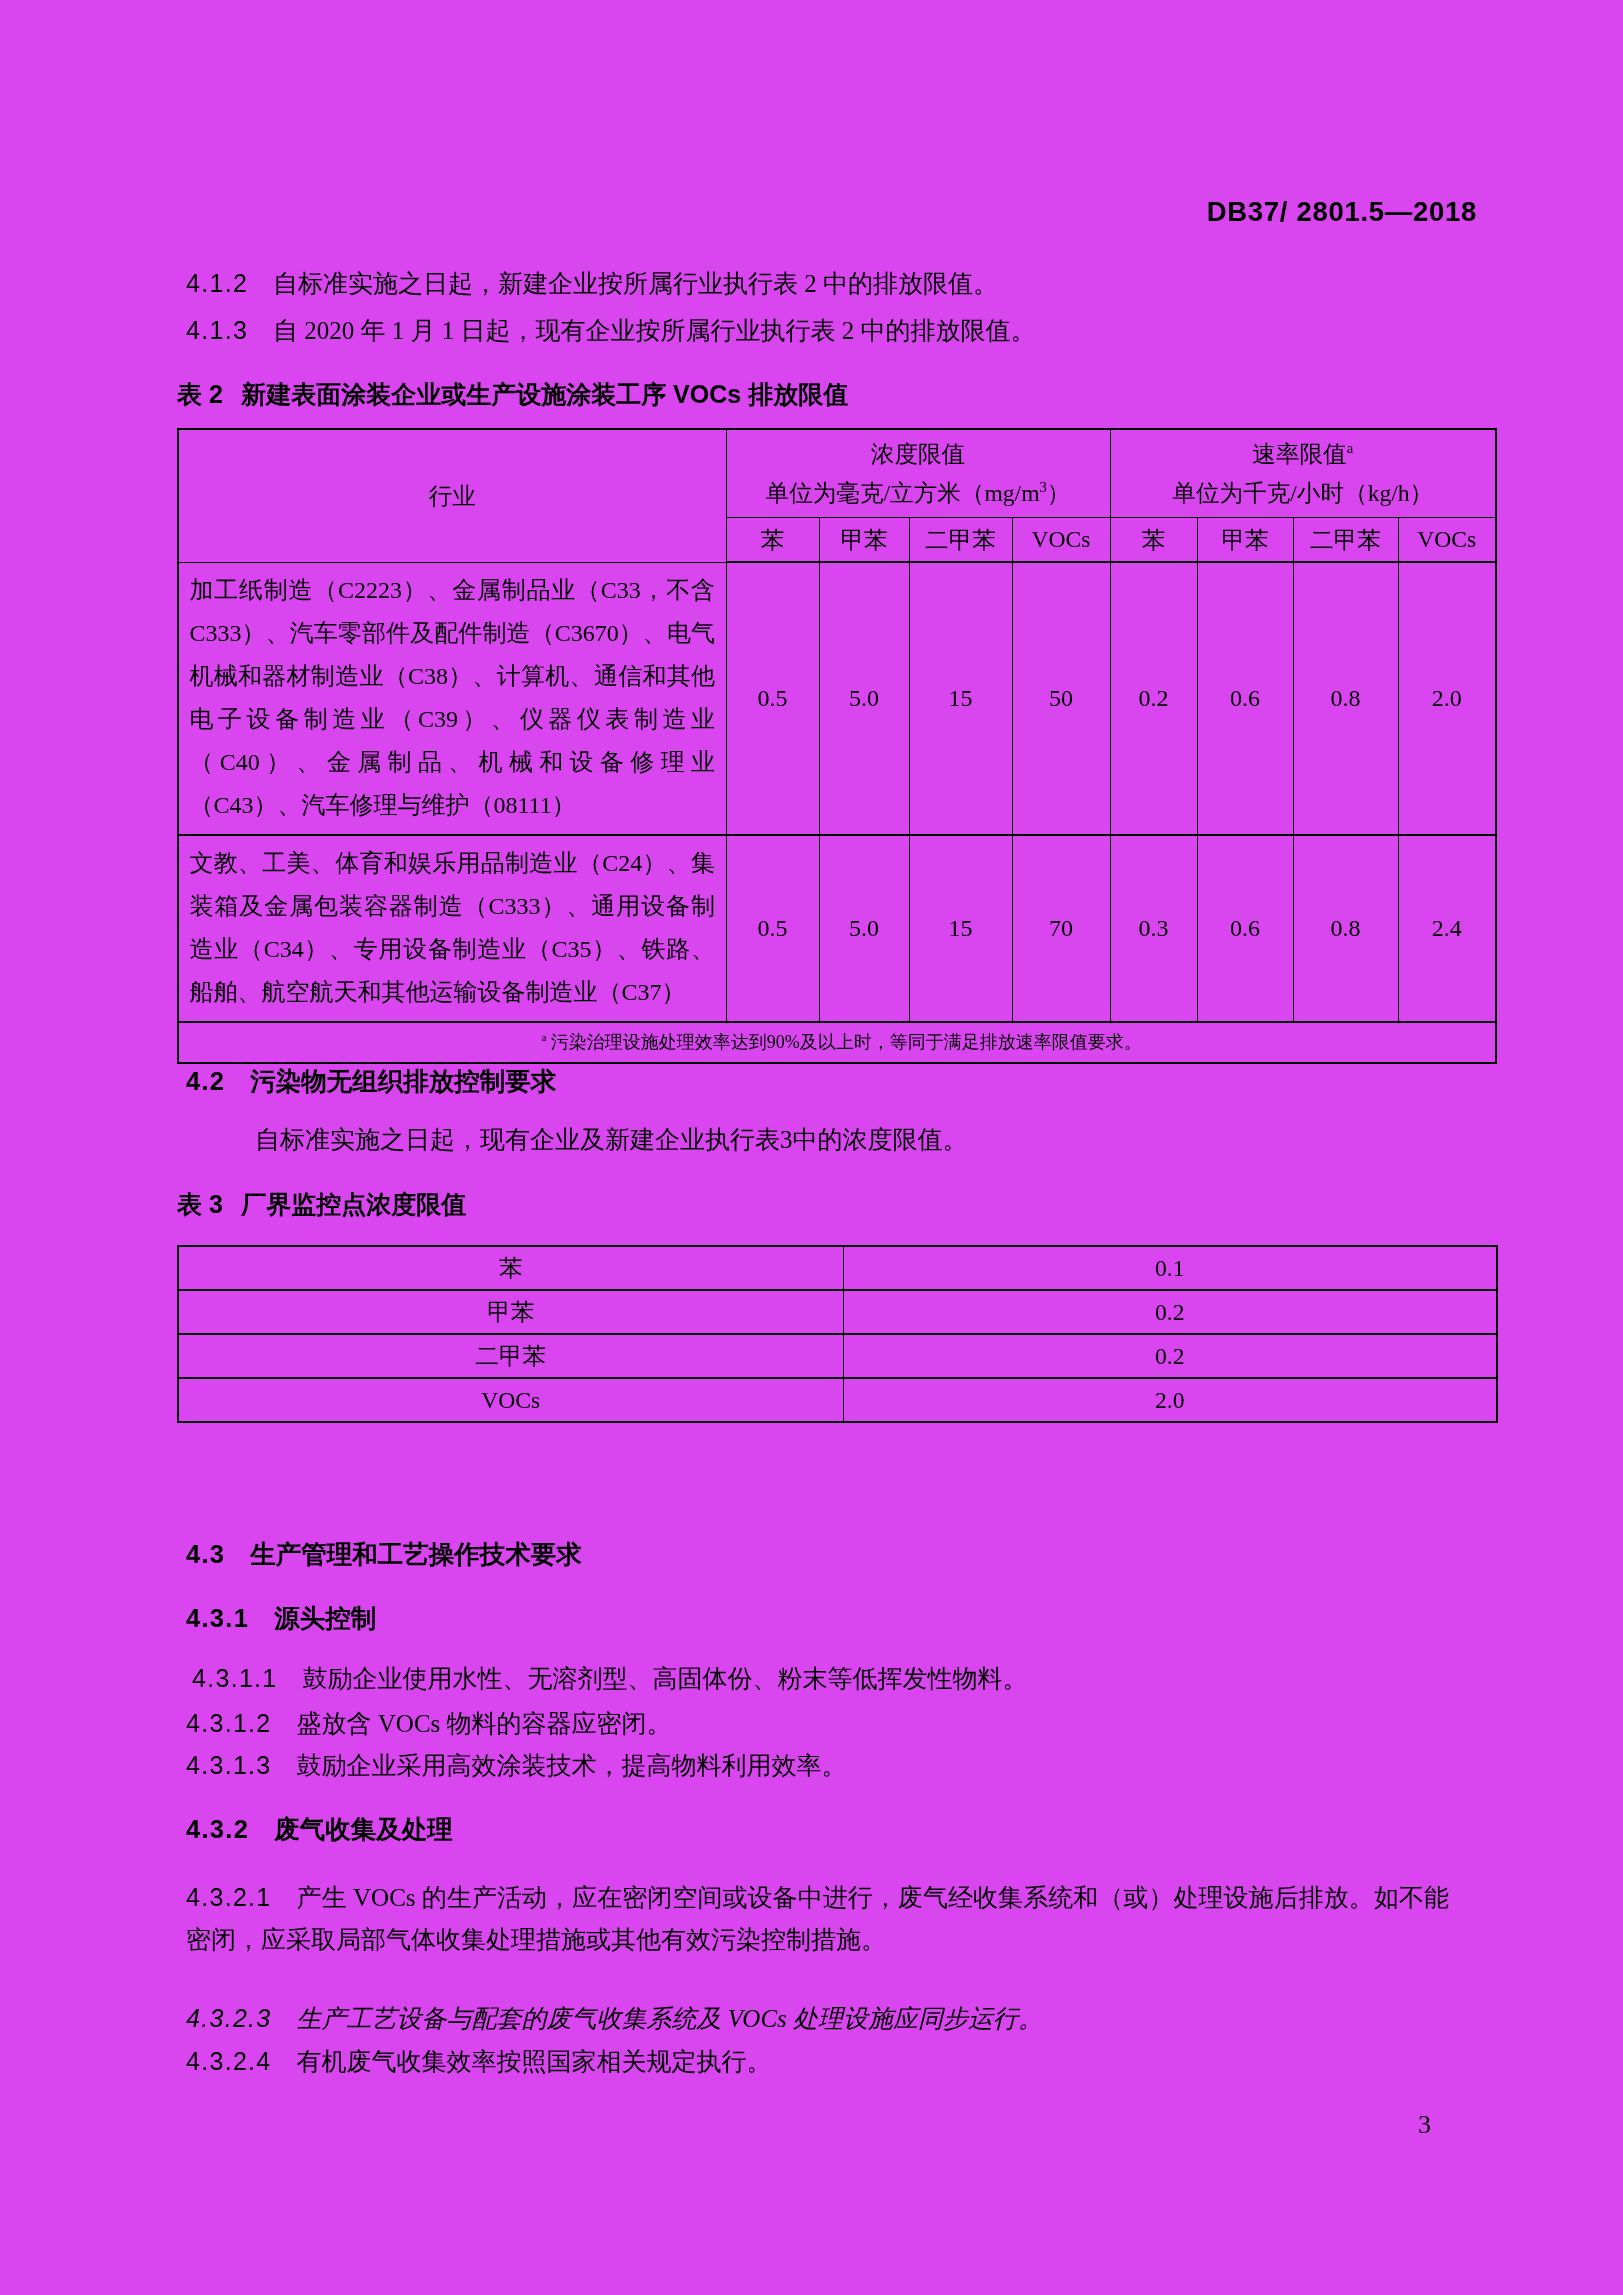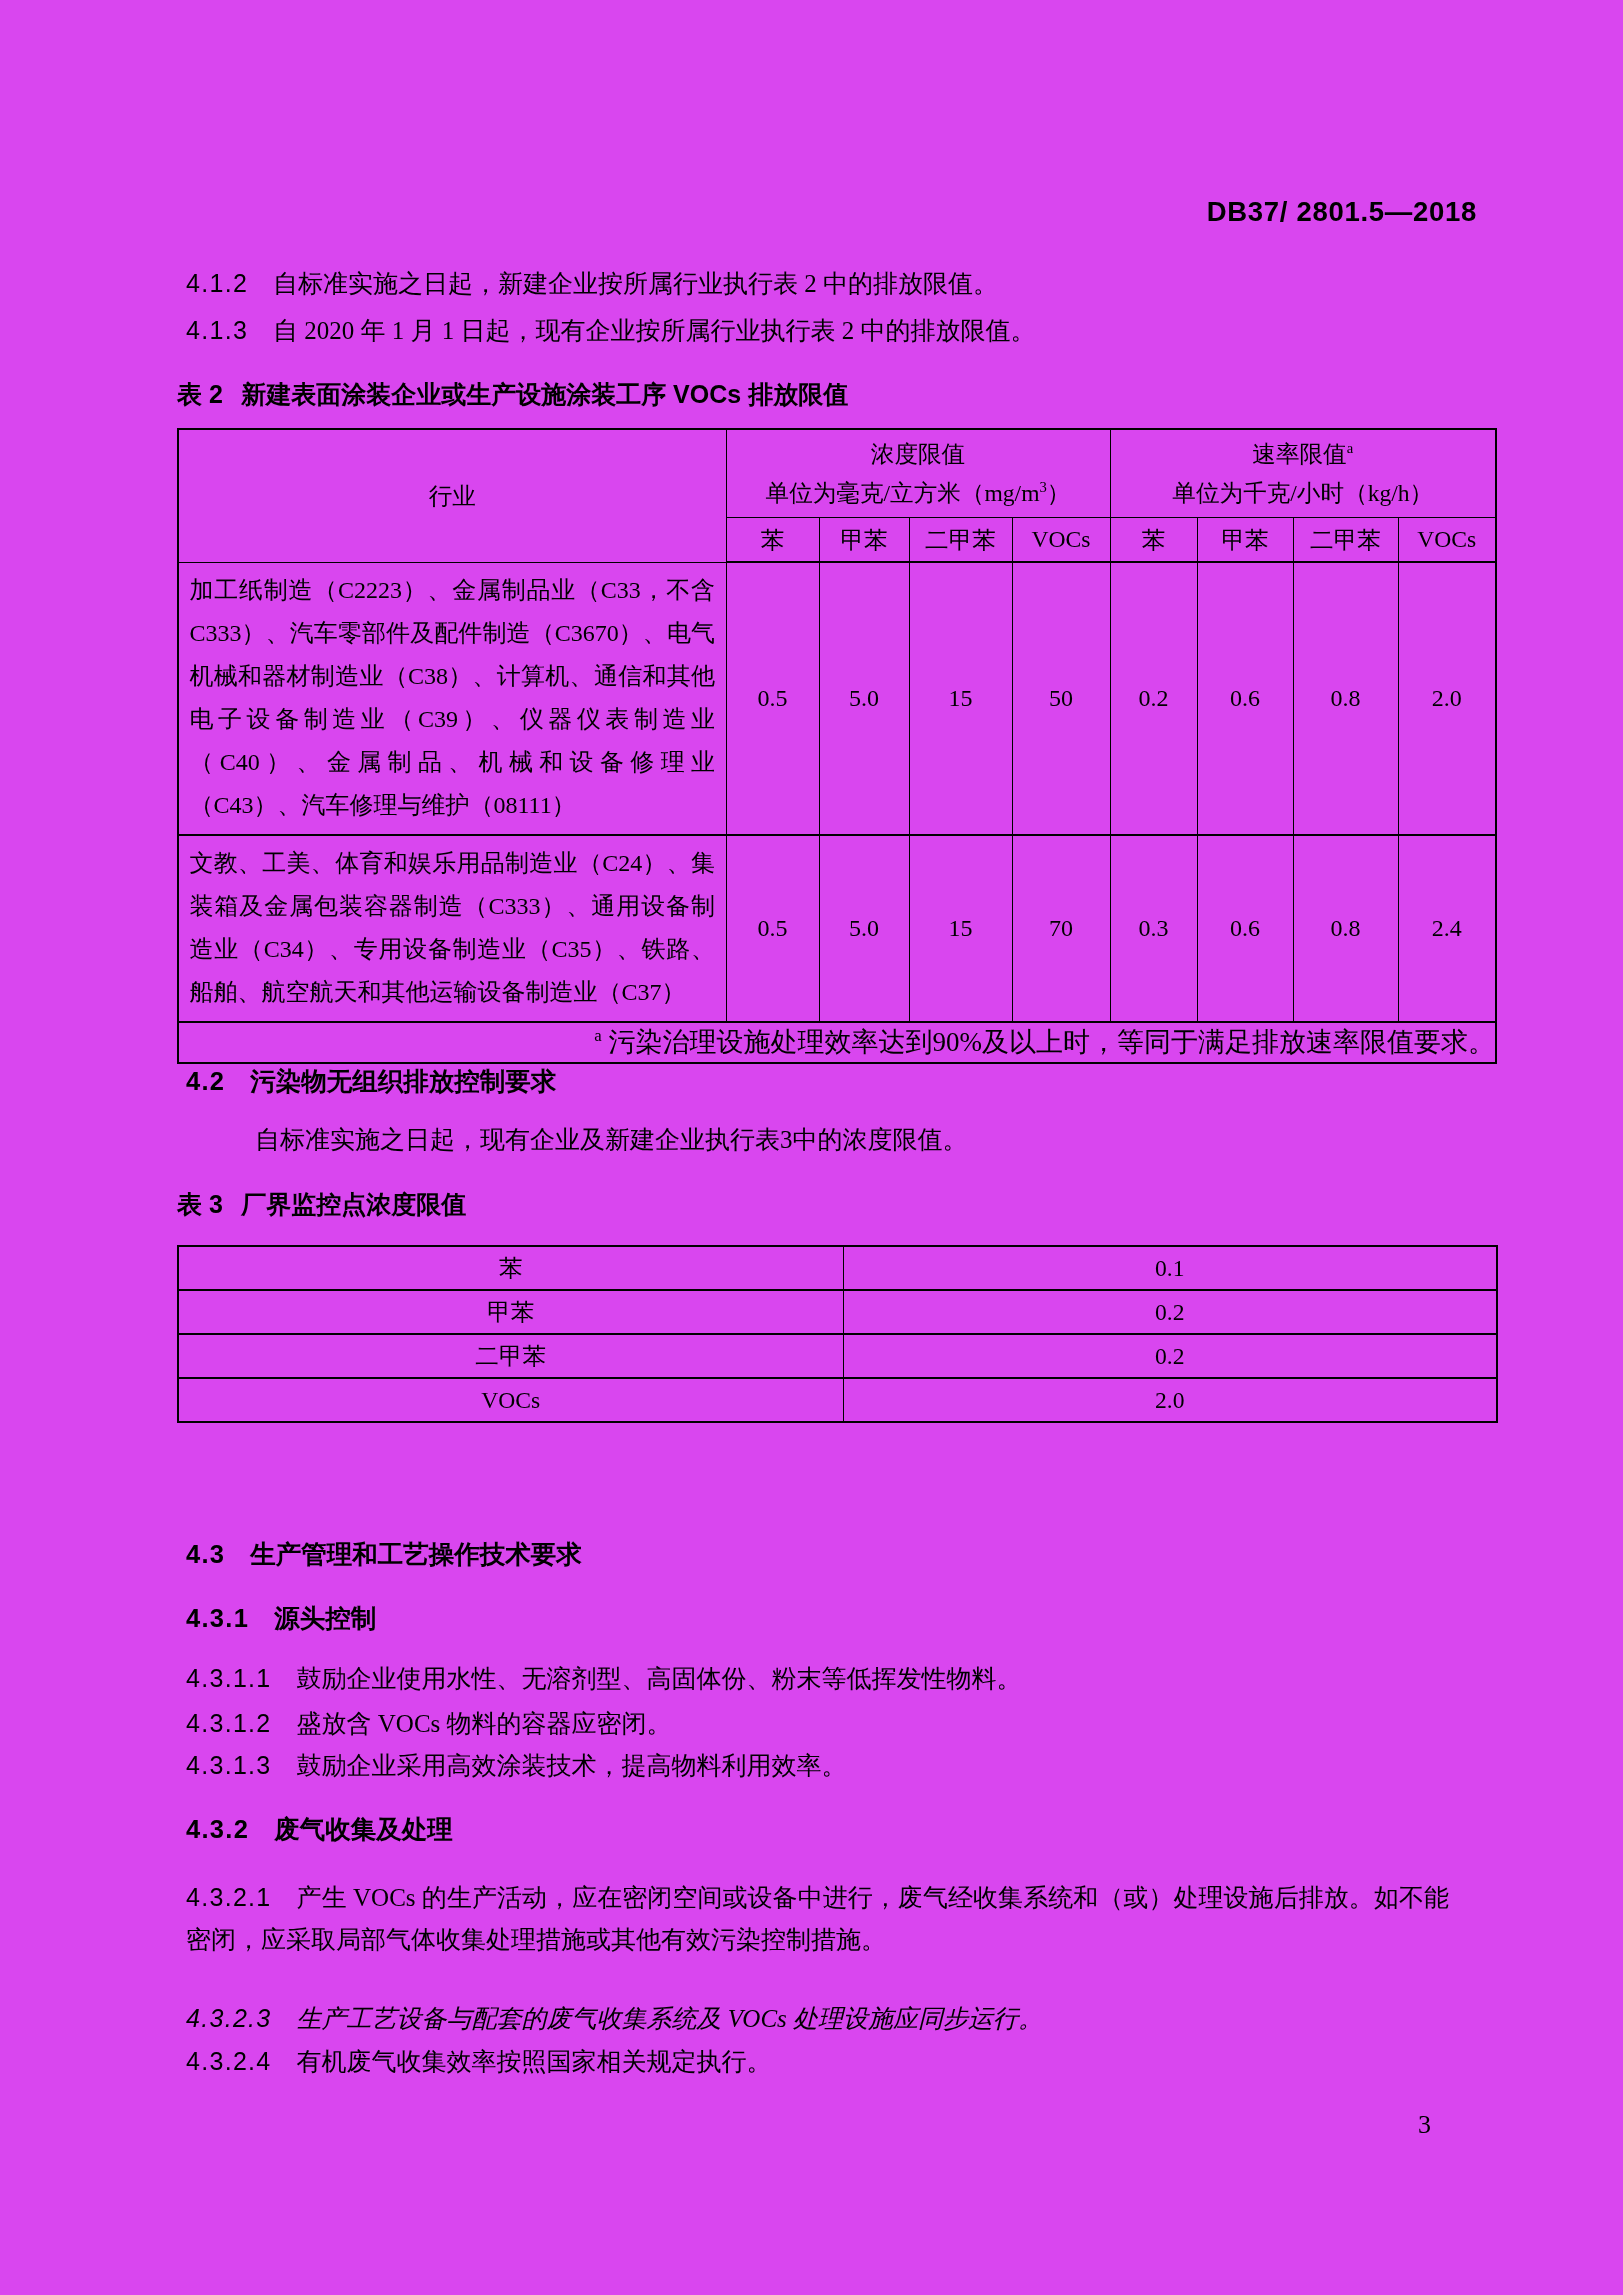--- a/index.html
+++ b/index.html
@@ -40,21 +40,21 @@
   .t2 tr.gh td { height:87px; }
   .t2 .gh-line { line-height:39px; }
   .t2 tr.sh td { height:43px; border-bottom:2.6px solid #000; }
   .t2 tr.dr1 td { height:258px; border-bottom:2.6px solid #000; }
   .t2 tr.dr2 td { height:172px; border-bottom:2.6px solid #000; }
   .t2 td.industry-cell {
     text-align:justify; padding:6.5px 10.5px; line-height:43px; font-size:24px;
   }
   .t2 td.val { font-size:24px;margin-top:36px; }
   .t2 tr.fn td {
-    height:39px; text-align:right; padding-left:9.2px; font-size:27px;
+    height:39px; text-align:center; padding-left:9.2px; font-size:18px;
   }
   sup { font-size:0.62em; vertical-align:super; line-height:0; }
 
   .t3 { position:absolute; left:177px; top:1245px; width:1319px; border:2.6px solid #000; }
   .t3 td {
     border:2px solid #000; border-left-width:1.3px; border-right-width:1.3px;
     text-align:center; vertical-align:middle; font-size:23.6px; padding:0;
   }
   .t3 tr.t3h td { height:84px; border-bottom:2.6px solid #000; }
   .t3 .gh-line { line-height:38px; }
@@ -182,21 +182,21 @@
   </table>
 
   <div class="heading" style="top:1537px;">
     <span class="num">4.3</span><span>生产管理和工艺操作技术要求</span>
   </div>
 
   <div class="heading" style="top:1601px;">
     <span class="num">4.3.1</span><span>源头控制</span>
   </div>
 
-  <div class="para" style="top:1662px;">
+  <div class="para" style="top:1662px;margin-left:6px;">
     <span class="num">4.3.1.1</span><span>鼓励企业使用水性、无溶剂型、高固体份、粉末等低挥发性物料。</span>
   </div>
 
   <div class="para" style="top:1707px;">
     <span class="num">4.3.1.2</span><span>盛放含 VOCs 物料的容器应密闭。</span>
   </div>
 
   <div class="para" style="top:1749px;">
     <span class="num">4.3.1.3</span><span>鼓励企业采用高效涂装技术，提高物料利用效率。</span>
   </div>

